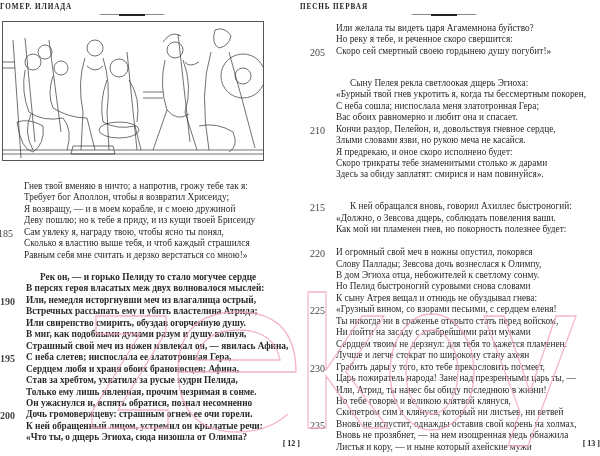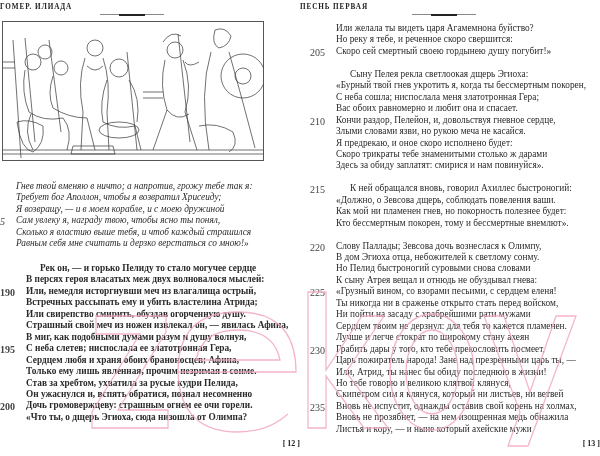--- a/index.html
+++ b/index.html
@@ -25,27 +25,27 @@
   .left .head-rule { left: 100px; width: 64px; }
   .right .head-rule { left: 112px; width: 64px; }
 
   .illustration {
     position: absolute; left: 2px; top: 21px; width: 260px; height: 138px;
     border: 1px solid #555; background: #fff; overflow: hidden;
   }
 
   .verse { position: absolute; font-size: 9.3px; line-height: 11.45px; }
   .line { position: relative; white-space: nowrap; }
-  .line.indent { padding-left: 14px; }
+  .line.indent { padding-left: 14px; margin-top: 9px; }
   .lnum {
     position: absolute; left: -26px; font-size: 10px; color: #444; top: 1px;
   }
   .gap { height: 11.45px; }
 
-  .left .verse.v1 { left: 16px; top: 181px; font-style: italic; }
+  .left .verse.v1 { left: 24px; top: 181px; }
   .left .verse.v2 { left: 26px; top: 263px; font-weight: bold; }
   .right .verse.v3 { left: 36px; top: 23px; }
 
   .folio {
     position: absolute; bottom: 8px; left: 0; right: 0; text-align: right;
     font-size: 8px; font-weight: bold; color: #222; padding-left: 20px;
   }
   .left .folio { left: 0; right: 0; }
   .watermark {
     position: absolute; left: 0; top: 0; width: 600px; height: 456px;
@@ -114,39 +114,41 @@
           <line x1="140" y1="70" x2="160" y2="70"></line>
           <line x1="140" y1="76" x2="160" y2="76"></line>
         </g>
       </svg>
     </div>
 
     <div class="verse v1">
       <div class="line"><span class="lnum"></span><span>Гнев твой вменяю в ничто; а напротив, грожу тебе так я:</span></div>
       <div class="line"><span class="lnum"></span><span>Требует бог Аполлон, чтобы я возвратил Хрисеиду;</span></div>
       <div class="line"><span class="lnum"></span><span>Я возвращу, — и в моем корабле, и с моею дружиной</span></div>
+      <div class="line"><span class="lnum"></span><span>Деву пошлю; но к тебе я приду, и из кущи твоей Брисеиду</span></div>
       <div class="line"><span class="lnum">185</span><span>Сам увлеку я, награду твою, чтобы ясно ты понял,</span></div>
       <div class="line"><span class="lnum"></span><span>Сколько я властию выше тебя, и чтоб каждый страшился</span></div>
       <div class="line"><span class="lnum"></span><span>Равным себя мне считать и дерзко верстаться со мною!»</span></div>
     </div>
 
     <div class="verse v2">
       <div class="line indent"><span class="lnum"></span><span>Рек он, — и горько Пелиду то стало могучее сердце</span></div>
       <div class="line"><span class="lnum"></span><span>В персях героя власатых меж двух волновалося мыслей:</span></div>
       <div class="line"><span class="lnum">190</span><span>Или, немедля исторгнувши меч из влагалища острый,</span></div>
       <div class="line"><span class="lnum"></span><span>Встречных рассыпать ему и убить властелина Атрида;</span></div>
       <div class="line"><span class="lnum"></span><span>Или свирепство смирить, обуздав огорченную душу.</span></div>
+      <div class="line"><span class="lnum"></span><span>В миг, как подобными думами разум и душу волнуя,</span></div>
       <div class="line"><span class="lnum"></span><span>Страшный свой меч из ножен извлекал он, — явилась Афина,</span></div>
-      <div class="line"><span class="lnum"></span><span>В миг, как подобными думами разум и душу волнуя,</span></div>
       <div class="line"><span class="lnum">195</span><span>С неба слетев; ниспослала ее златотронная Гера,</span></div>
       <div class="line"><span class="lnum"></span><span>Сердцем любя и храня обоих браноносцев; Афина,</span></div>
+      <div class="line"><span class="lnum"></span><span>Став за хребтом, ухватила за русые кудри Пелида,</span></div>
       <div class="line"><span class="lnum"></span><span>Только ему лишь явленная, прочим незримая в сонме.</span></div>
-      <div class="line"><span class="lnum"></span><span>Став за хребтом, ухватила за русые кудри Пелида,</span></div>
       <div class="line"><span class="lnum"></span><span>Он ужаснулся и, вспять обратися, познал несомненно</span></div>
       <div class="line"><span class="lnum">200</span><span>Дочь громовержцеву: страшным огнем ее очи горели.</span></div>
+      <div class="line"><span class="lnum"></span><span>К ней обращенный лицом, устремил он крылатые речи:</span></div>
       <div class="line"><span class="lnum"></span><span>«Что ты, о дщерь Эгиоха, сюда низошла от Олимпа?</span></div>
     </div>
 
     <div class="folio">[ 12 ]</div>
   </div>
 
   <div class="page right">
     <div class="running-head">ПЕСНЬ ПЕРВАЯ</div>
     <div class="head-rule"></div>
 
@@ -163,24 +165,23 @@
       <div class="line"><span class="lnum">210</span><span>Кончи раздор, Пелейон, и, довольствуя гневное сердце,</span></div>
       <div class="line"><span class="lnum"></span><span>Злыми словами язви, но рукою меча не касайся.</span></div>
       <div class="line"><span class="lnum"></span><span>Я предрекаю, и оное скоро исполнено будет:</span></div>
       <div class="line"><span class="lnum"></span><span>Скоро трикраты тебе знаменитыми столько ж дарами</span></div>
       <div class="line"><span class="lnum"></span><span>Здесь за обиду заплатят: смирися и нам повинуйся».</span></div>
       <div class="gap"></div>
 
       <div class="line indent"><span class="lnum">215</span><span>К ней обращался вновь, говорил Ахиллес быстроногий:</span></div>
       <div class="line"><span class="lnum"></span><span>«Должно, о Зевсова дщерь, соблюдать повеления ваши.</span></div>
       <div class="line"><span class="lnum"></span><span>Как мой ни пламенен гнев, но покорность полезнее будет:</span></div>
-      <div class="line"><span class="lnum"></span><span>Кто бессмертным покорен, тому и бессмертные внемлют».</span></div>
       <div class="gap"></div>
 
-      <div class="line"><span class="lnum">220</span></div>
+      <div class="line"><span class="lnum">220</span><span>И огромный свой меч в ножны опустил, покоряся</span></div>
       <div class="line"><span class="lnum"></span><span>Слову Паллады; Зевсова дочь вознеслася к Олимпу,</span></div>
       <div class="line"><span class="lnum"></span><span>В дом Эгиоха отца, небожителей к светлому сонму.</span></div>
       <div class="line"><span class="lnum"></span><span>Но Пелид быстроногий суровыми снова словами</span></div>
       <div class="line"><span class="lnum"></span><span>К сыну Атрея вещал и отнюдь не обуздывал гнева:</span></div>
       <div class="line"><span class="lnum">225</span><span>«Грузный вином, со взорами песьими, с сердцем еленя!</span></div>
       <div class="line"><span class="lnum"></span><span>Ты никогда ни в сраженье открыто стать перед войском,</span></div>
       <div class="line"><span class="lnum"></span><span>Ни пойти на засаду с храбрейшими рати мужами</span></div>
       <div class="line"><span class="lnum"></span><span>Сердцем твоим не дерзнул: для тебя то кажется пламенен.</span></div>
       <div class="line"><span class="lnum"></span><span>Лучше и легче стократ по широкому стану ахеян</span></div>
       <div class="line"><span class="lnum">230</span><span>Грабить дары у того, кто тебе прекословить посмеет,</span></div>

